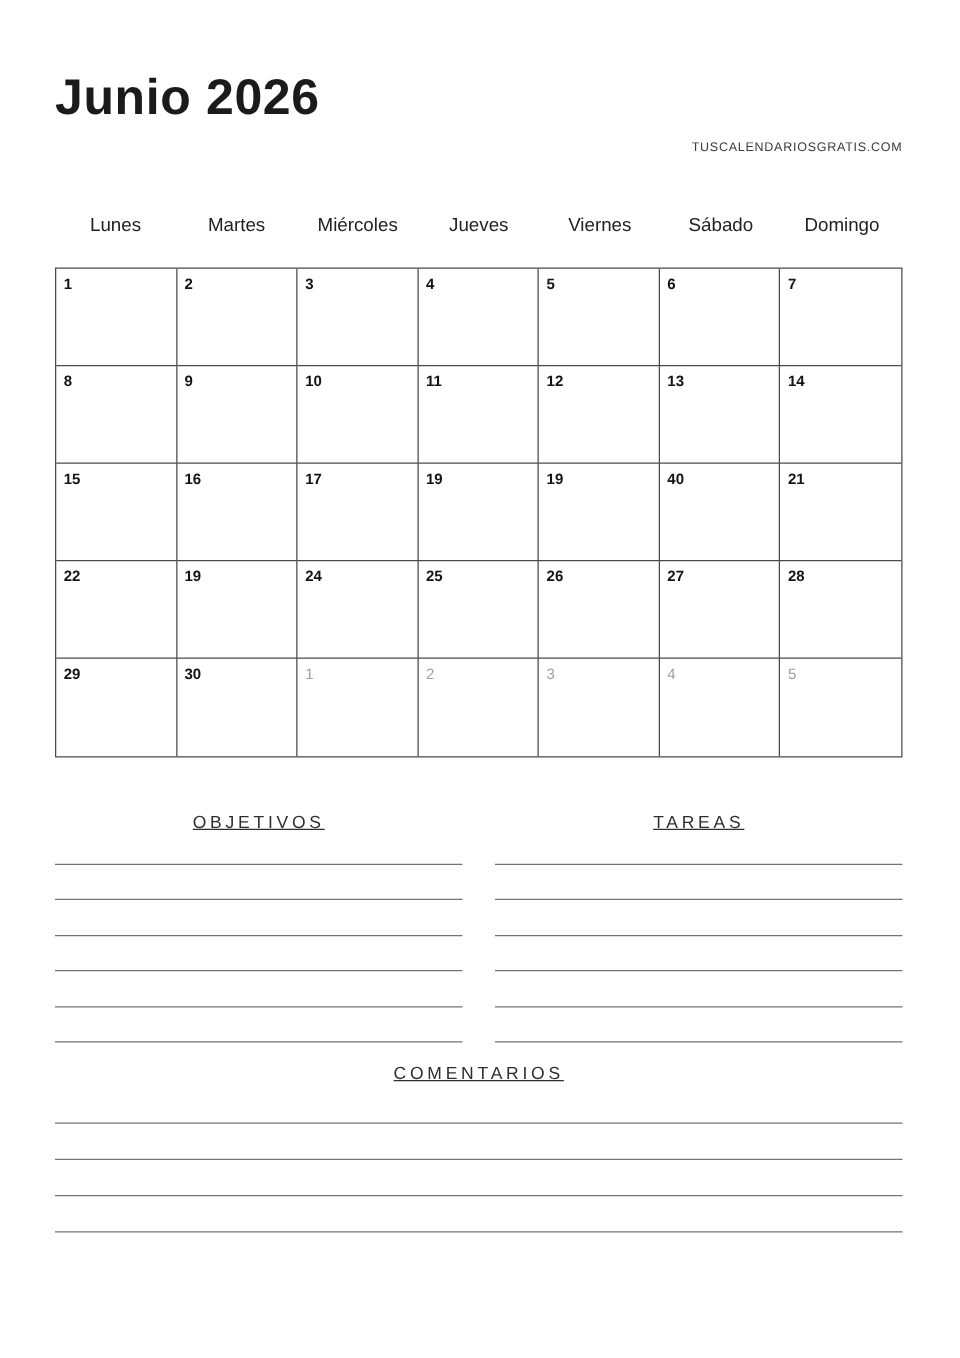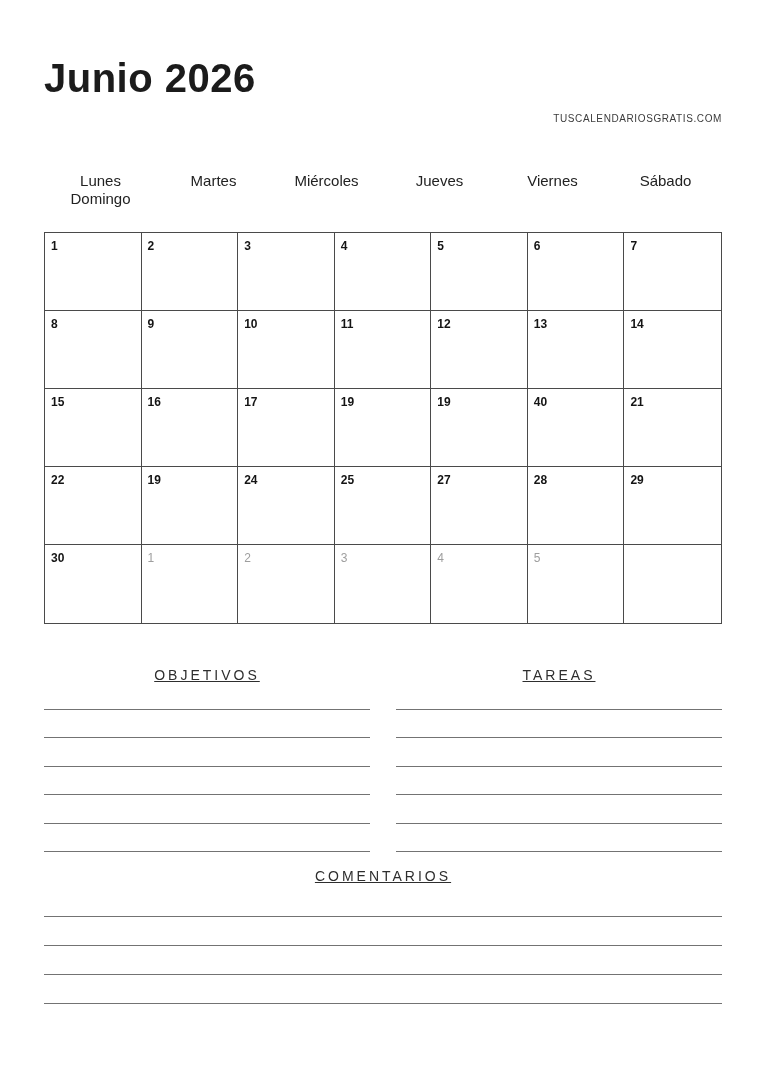--- a/index.html
+++ b/index.html
@@ -26,21 +26,21 @@
     text-align: right;
     font-size: 10px;
     line-height: 1.2;
     letter-spacing: 0.6px;
     color: #3b3b3b;
   }
 
   
   .weekday-row {
     display: grid;
-    grid-template-columns: repeat(6, 1fr);
+    grid-template-columns: repeat(7, 1fr);
     margin-top: 47px;
     margin-bottom: 24px;
   }
   .weekday {
     text-align: center;
     font-size: 15px;
     line-height: 1.2;
     color: #222222;
   }
 
@@ -122,20 +122,21 @@
       <div class="cell"><span class="day-num">16</span></div>
       <div class="cell"><span class="day-num">17</span></div>
       <div class="cell"><span class="day-num">19</span></div>
       <div class="cell"><span class="day-num">19</span></div>
       <div class="cell"><span class="day-num">40</span></div>
       <div class="cell"><span class="day-num">21</span></div>
       <div class="cell"><span class="day-num">22</span></div>
       <div class="cell"><span class="day-num">19</span></div>
       <div class="cell"><span class="day-num">24</span></div>
       <div class="cell"><span class="day-num">25</span></div>
+      <div class="cell"><span class="day-num">26</span></div>
       <div class="cell"><span class="day-num">27</span></div>
       <div class="cell"><span class="day-num">28</span></div>
       <div class="cell"><span class="day-num">29</span></div>
       <div class="cell"><span class="day-num">30</span></div>
       <div class="cell muted"><span class="day-num">1</span></div>
       <div class="cell muted"><span class="day-num">2</span></div>
       <div class="cell muted"><span class="day-num">3</span></div>
       <div class="cell muted"><span class="day-num">4</span></div>
       <div class="cell muted"><span class="day-num">5</span></div>
     </div>

